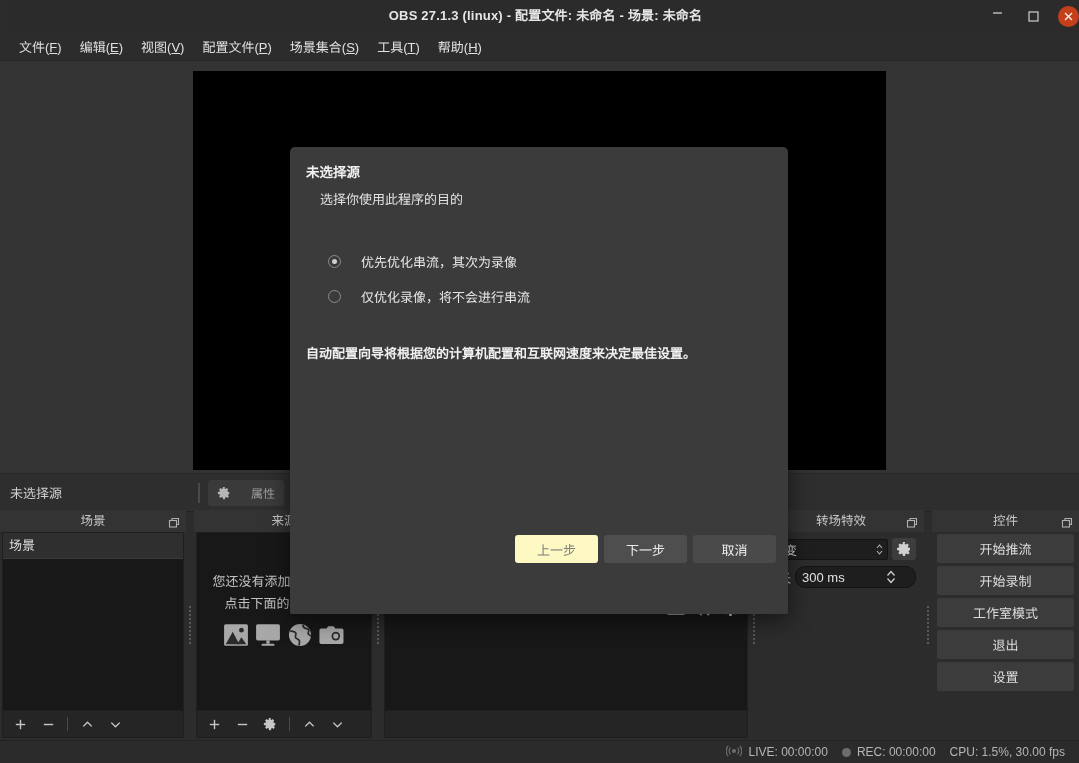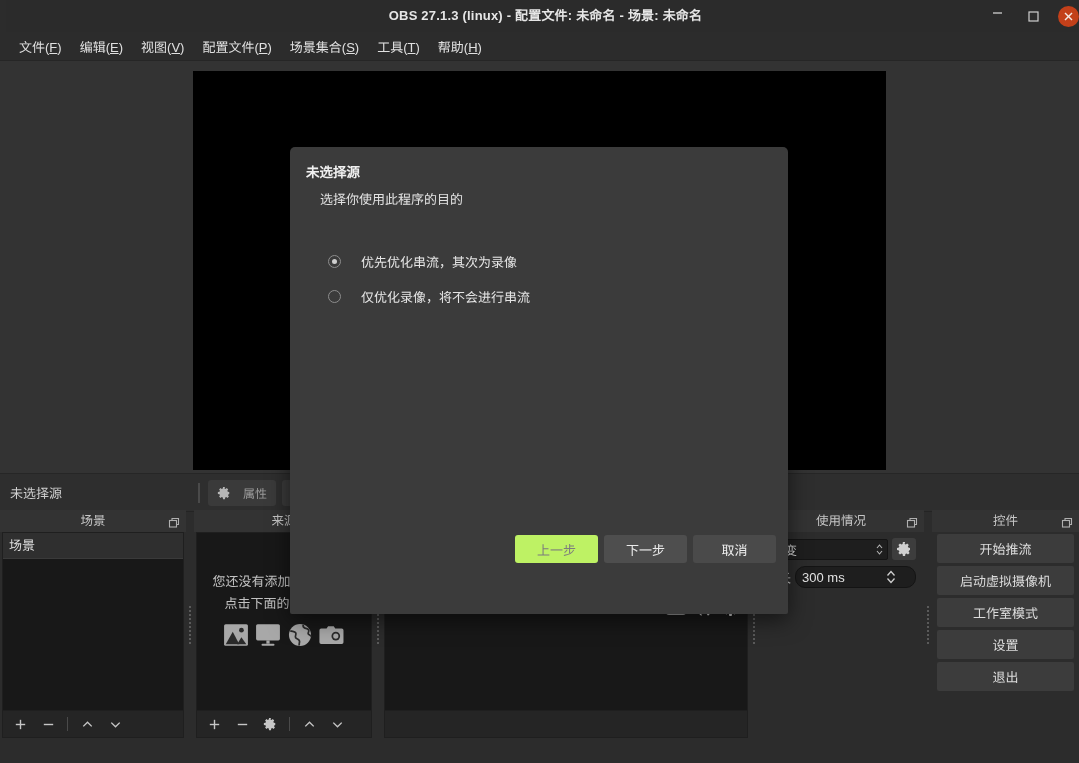--- a/index.html
+++ b/index.html
@@ -58,21 +58,21 @@
 
   
   .srcbar{
     position:absolute;left:0;top:473px;width:1079px;height:37px;
     background:#2e2e2e;border-top:1px solid #262626;border-bottom:1px solid #242424;
     display:flex;align-items:center;
   }
   .srcbar .nosel{font-size:13px;color:#cfcfcf;padding-left:10px;width:180px;}
   .srcbar .sep{width:2px;height:20px;background:#4a4a4a;margin:0 8px;}
   .tbtn{
-    display:flex;align-items:center;gap:12px;
+    display:flex;align-items:center;gap:20px;
     height:26px;padding:0 9px;border-radius:3px;background:#3a3a3a;
     font-size:12px;color:#9a9a9a;margin-right:6px;justify-content:flex-end;
   }
   .tbtn svg{display:block;}
 
   
   .docks{position:absolute;left:0;top:510px;width:1079px;height:230px;}
   .dock{
     position:absolute;top:0;height:230px;background:#2c2c2c;
     display:flex;flex-direction:column;
@@ -207,21 +207,21 @@
   }
   .rdot.on::after{content:"";width:5px;height:5px;border-radius:50%;background:#cfcfcf;display:block;}
   .radio span{font-size:13px;color:#e4e4e4;}
   .dlg-p{font-size:13px;font-weight:bold;color:#f0f0f0;line-height:20px;margin-top:30px;}
   .dlg-p.second{margin-top:16px;}
   .dlg-foot{position:absolute;left:16px;right:12px;bottom:16px;display:flex;justify-content:flex-end;gap:6px;}
   .dlg-btn{
     min-width:83px;height:28px;border-radius:3px;background:#4e4e4e;color:#ececec;
     display:flex;align-items:center;justify-content:center;font-size:13px;
   }
-  .dlg-btn.disabled{background:#bef264;color:#7d7d7d;}
+  .dlg-btn.disabled{background:#fef9c3;color:#7d7d7d;}
   .dlg-btn.plain{background:#4a4a4a;}
 </style>
 </head>
 <body>
 
 <div id="app">
 
   <div class="titlebar">
     <div class="title">OBS 27.1.3 (linux) - 配置文件: 未命名 - 场景: 未命名</div>
     <div class="winbtns">
@@ -525,21 +525,21 @@
         </div>
       </div>
       <div class="dock-foot"></div>
     </div>
     <div class="dock-handle" style="left:750px">
         <i></i>
       </div>
 
     <div class="dock" id="dock-trans">
       <div class="dock-title">
-        <span>使用情况</span>
+        <span>转场特效</span>
         <span class="float-ico">
           <svg width="12" height="12" viewBox="0 0 12 12">
               <rect x="1.5" y="3.5" width="7" height="6.5" fill="none" stroke="#b0b0b0" stroke-width="1.1"></rect>
               <polyline points="4,3.5 4,1.5 10.5,1.5 10.5,7.5 8.5,7.5" fill="none" stroke="#b0b0b0" stroke-width="1.1"></polyline>
             </svg>
         </span>
       </div>
       <div class="trans-body">
         <div class="tr-row">
           <div class="tr-combo">
@@ -581,45 +581,65 @@
         <span>控件</span>
         <span class="float-ico">
           <svg width="12" height="12" viewBox="0 0 12 12">
               <rect x="1.5" y="3.5" width="7" height="6.5" fill="none" stroke="#b0b0b0" stroke-width="1.1"></rect>
               <polyline points="4,3.5 4,1.5 10.5,1.5 10.5,7.5 8.5,7.5" fill="none" stroke="#b0b0b0" stroke-width="1.1"></polyline>
             </svg>
         </span>
       </div>
       <div class="ctrl-body">
         <div class="ctrl-btn">开始推流</div>
-        <div class="ctrl-btn">启动虚拟摄像机</div>
+        <div class="ctrl-btn">开始录制</div>
         <div class="ctrl-btn">工作室模式</div>
+        <div class="ctrl-btn">退出</div>
         <div class="ctrl-btn">设置</div>
-        <div class="ctrl-btn">退出</div>
       </div>
     </div>
   </div>
 
+  <div class="statusbar">
+    <div class="st-item">
+      <span>
+        <svg width="16" height="12" viewBox="0 0 16 12">
+            <circle cx="8" cy="6" r="2" fill="#6d6d6d"></circle>
+            <path d="M4.6 2.6a4.8 4.8 0 000 6.8M11.4 2.6a4.8 4.8 0 010 6.8" fill="none" stroke="#6d6d6d" stroke-width="1.2"></path>
+            <path d="M2.2 .8a7.8 7.8 0 000 10.4M13.8 .8a7.8 7.8 0 010 10.4" fill="none" stroke="#6d6d6d" stroke-width="1.2"></path>
+          </svg>
+      </span>
+      <span>LIVE: 00:00:00</span>
+    </div>
+    <div class="st-item">
+      <span class="rec-dot"></span>
+      <span>REC: 00:00:00</span>
+    </div>
+    <div class="st-item">
+      <span>CPU: 1.5%, 30.00 fps</span>
+    </div>
+  </div>
 
   <div class="dlg">
     <div class="dlg-body">
       <div class="dlg-h">未选择源</div>
       <div class="dlg-sub">选择你使用此程序的目的</div>
 
       <div class="radios">
         <div class="radio">
           <span class="rdot on"></span>
           <span>优先优化串流，其次为录像</span>
         </div>
         <div class="radio">
           <span class="rdot"></span>
           <span>仅优化录像，将不会进行串流</span>
         </div>
       </div>
 
+      <div class="dlg-p">自动配置向导将根据您的计算机配置和互联网速度来决定最佳设置。</div>
 
       <div class="dlg-foot">
         <div class="dlg-btn disabled">上一步</div>
         <div class="dlg-btn">下一步</div>
         <div class="dlg-btn plain">取消</div>
       </div>
     </div>
   </div>
 
 </div>

